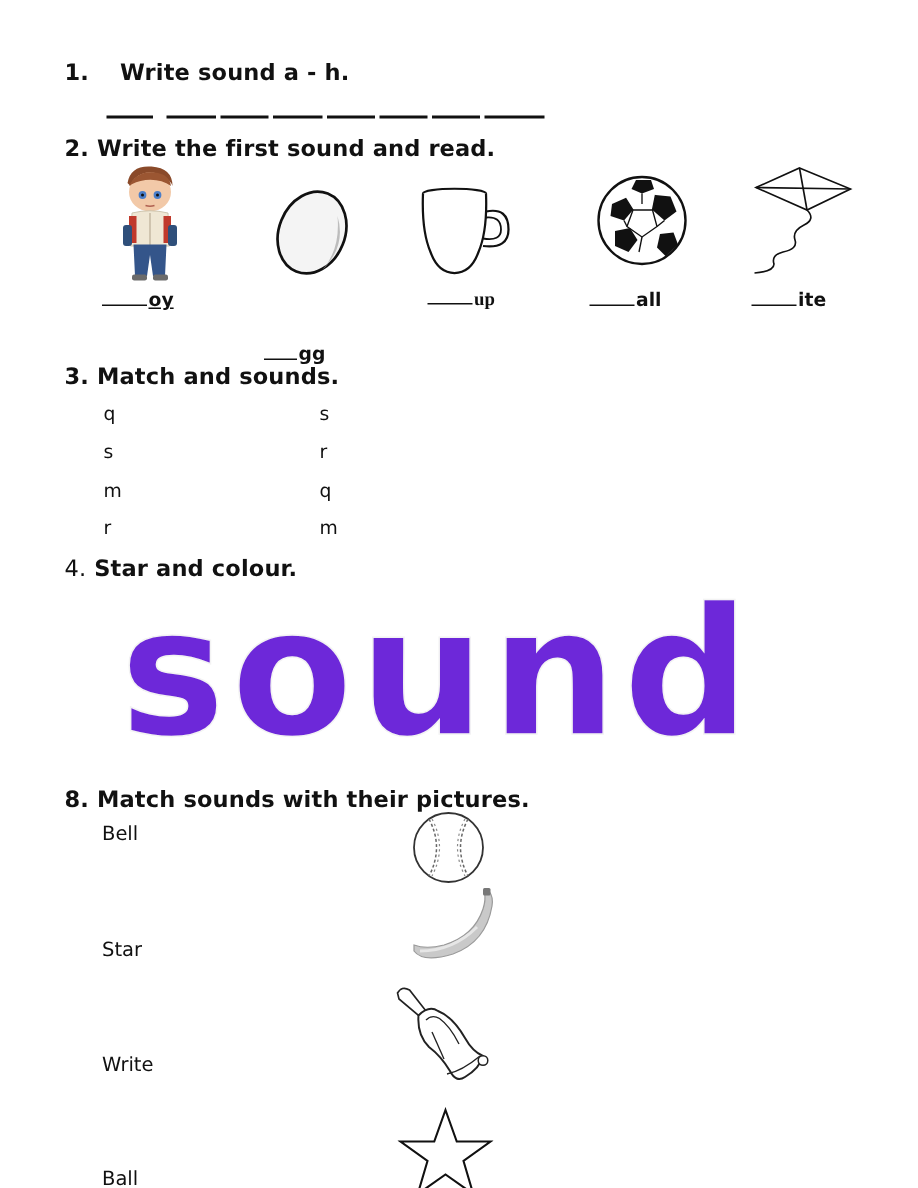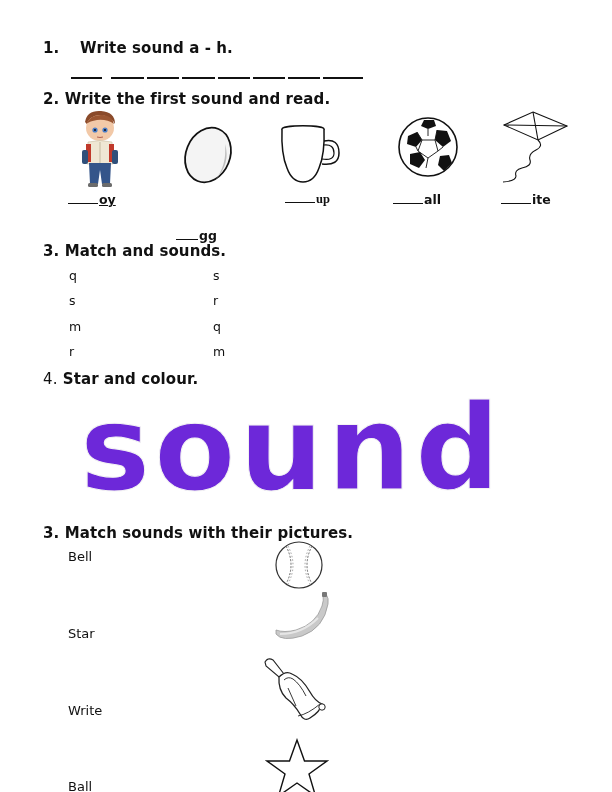--- a/index.html
+++ b/index.html
@@ -129,21 +129,21 @@
   <div class="letter" style="left:213px; top:319px;">q</div>
   <div class="letter" style="left:213px; top:344px;">m</div>
 </div>
 
 <div class="abs h" style="left:43px; top:370px;">
   <span class="num-light">4.</span>
   <span>Star and colour.</span>
 </div>
 <div class="faint-word">sound</div>
 
-<div class="abs h" style="left:43px; top:524px;">3. Match sounds with their pictures.</div>
+<div class="abs h" style="left:43px; top:524px;">8. Match sounds with their pictures.</div>
 
 <div class="label5" style="left:68px; top:549px;">Bell</div>
 <div class="label5" style="left:68px; top:626px;">Star</div>
 <div class="label5" style="left:68px; top:703px;">Write</div>
 <div class="label5" style="left:68px; top:779px;">Ball</div>
 
 <svg class="pic" style="left:274px; top:540px;" width="50" height="50" viewBox="0 0 50 50">
   <circle cx="25" cy="25" r="23" fill="#fff" stroke="#333" stroke-width="1.2"></circle>
   <path d="M12 6 Q22 25 12 44" fill="none" stroke="#666" stroke-width="1" stroke-dasharray="2 1.5"></path>
   <path d="M38 6 Q28 25 38 44" fill="none" stroke="#666" stroke-width="1" stroke-dasharray="2 1.5"></path>

